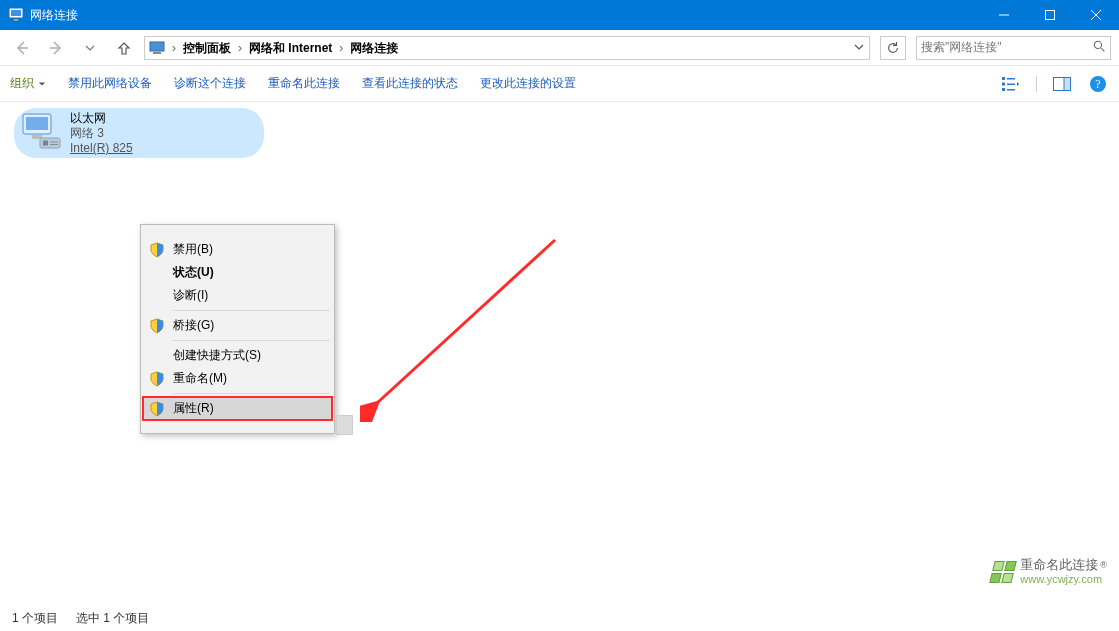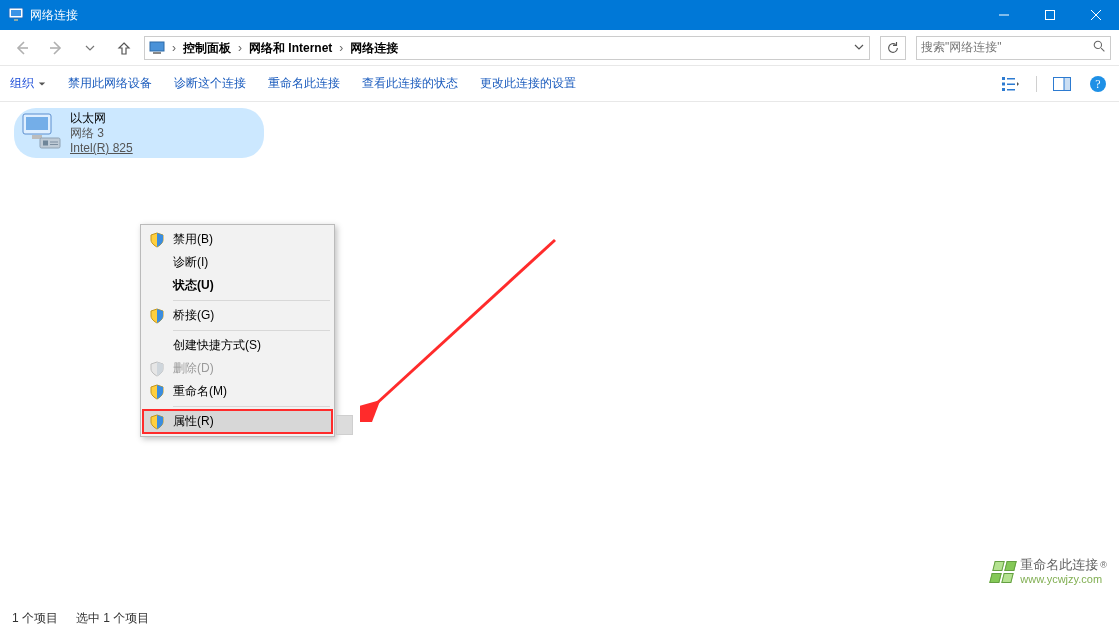--- a/index.html
+++ b/index.html
@@ -25,38 +25,38 @@
   .bc-spacer { flex: 1; }
   .bc-dropdown { width: 22px; text-align: center; color: #555; border-left: 1px solid transparent; }
   .bc-refresh { width: 26px; height: 24px; display: flex; align-items: center; justify-content: center; border: 1px solid #ccc; margin-left: 4px; }
   .search-box { width: 195px; height: 24px; border: 1px solid #ccc; display: flex; align-items: center; padding: 0 4px; margin-left: 4px; }
   .search-box .placeholder { color: #777; flex: 1; }
   .search-box .mag { color: #555; }
 
   
   .toolbar { height: 35px; display: flex; align-items: center; padding: 0 10px; gap: 22px; }
   .toolbar .tb-item { color: #1a5bbd; display: flex; align-items: center; gap: 4px; }
-  .toolbar .tb-item.plain { color: #1d4ed8; }
+  .toolbar .tb-item.plain { color: #4d7c0f; }
   .toolbar .tb-spacer { flex: 1; }
   .tb-right { display: flex; align-items: center; gap: 14px; }
   .tb-right .ico { width: 22px; height: 22px; display: flex; align-items: center; justify-content: center; }
 
   .hr { height: 1px; background: #e8e8e8; margin: 0; }
 
   
   .content { position: relative; height: 494px; background: #fff; }
   .item { position: absolute; left: 14px; top: 6px; width: 250px; height: 50px; background: #cce8ff; display: flex; align-items: flex-start; padding: 3px 6px; gap: 8px; border-radius: 22px; }
   .item .net-icon { width: 42px; height: 40px; flex: none; }
   .item .lines { line-height: 15px; font-size: 12px; }
   .item .l1 { color: #000; }
   .item .l2 { color: #555; }
   .item .l3 { color: #555; text-decoration: underline; }
 
   
-  .ctx { position: absolute; left: 140px; top: 122px; width: 195px; background: #f2f2f2; border: 1px solid #bbb; box-shadow: 2px 2px 6px rgba(0,0,0,.25); padding: 3px 2px; }
+  .ctx { position: absolute; left: 140px; top: 122px; width: 195px; background: #f2f2f2; border: 1px solid #bbb; box-shadow: 2px 2px 6px rgba(0,0,0,.25); padding: 13px 2px; }
   .ctx-row { height: 23px; display: flex; align-items: center; padding: 0 6px 0 30px; position: relative; }
   .ctx-row .shield { position: absolute; left: 6px; width: 16px; height: 16px; }
   .ctx-row.bold { font-weight: 700; }
   .ctx-row.disabled { color: #9a9a9a; }
   .ctx-sep { height: 1px; background: #d8d8d8; margin: 3px 2px 3px 30px; }
   .ctx-row.highlight { outline: 2px solid #ff2b2b; outline-offset: -1px; }
   .ctx-row.hover { background: #d7d7d7; }
   .scroll-stub { position: absolute; right: -19px; top: 190px; width: 17px; height: 20px; background: #dcdcdc; border: 1px solid #cfcfcf; }
 
   
@@ -230,45 +230,38 @@
   </div>
 
   <div class="ctx">
     <div class="ctx-row">
       <svg class="shield" viewBox="0 0 16 16">
           <path d="M8 1 L14 3 V8 C14 12 8 15 8 15 C8 15 2 12 2 8 V3 Z" fill="#ffcf3e" stroke="#c4951a"></path>
           <path d="M8 1 L14 3 V8 C14 12 8 15 8 15 Z" fill="#3a8de0"></path>
         </svg>
       <span>禁用(B)</span>
     </div>
-    <div class="ctx-row">
-        <span>诊断(I)</span>
-      </div>
     <div class="ctx-row bold">
         <span>状态(U)</span>
       </div>
+    <div class="ctx-row">
+        <span>诊断(I)</span>
+      </div>
     <div class="ctx-sep"></div>
     <div class="ctx-row">
       <svg class="shield" viewBox="0 0 16 16">
           <path d="M8 1 L14 3 V8 C14 12 8 15 8 15 C8 15 2 12 2 8 V3 Z" fill="#ffcf3e" stroke="#c4951a"></path>
           <path d="M8 1 L14 3 V8 C14 12 8 15 8 15 Z" fill="#3a8de0"></path>
         </svg>
       <span>桥接(G)</span>
     </div>
     <div class="ctx-sep"></div>
     <div class="ctx-row">
         <span>创建快捷方式(S)</span>
       </div>
-    <div class="ctx-row disabled">
-      <svg class="shield" viewBox="0 0 16 16">
-          <path d="M8 1 L14 3 V8 C14 12 8 15 8 15 C8 15 2 12 2 8 V3 Z" fill="#e6e6e6" stroke="#bcbcbc"></path>
-          <path d="M8 1 L14 3 V8 C14 12 8 15 8 15 Z" fill="#cfd6dc"></path>
-        </svg>
-      <span>删除(D)</span>
-    </div>
     <div class="ctx-row">
       <svg class="shield" viewBox="0 0 16 16">
           <path d="M8 1 L14 3 V8 C14 12 8 15 8 15 C8 15 2 12 2 8 V3 Z" fill="#ffcf3e" stroke="#c4951a"></path>
           <path d="M8 1 L14 3 V8 C14 12 8 15 8 15 Z" fill="#3a8de0"></path>
         </svg>
       <span>重命名(M)</span>
     </div>
     <div class="ctx-sep"></div>
     <div class="ctx-row highlight hover">
       <svg class="shield" viewBox="0 0 16 16">

